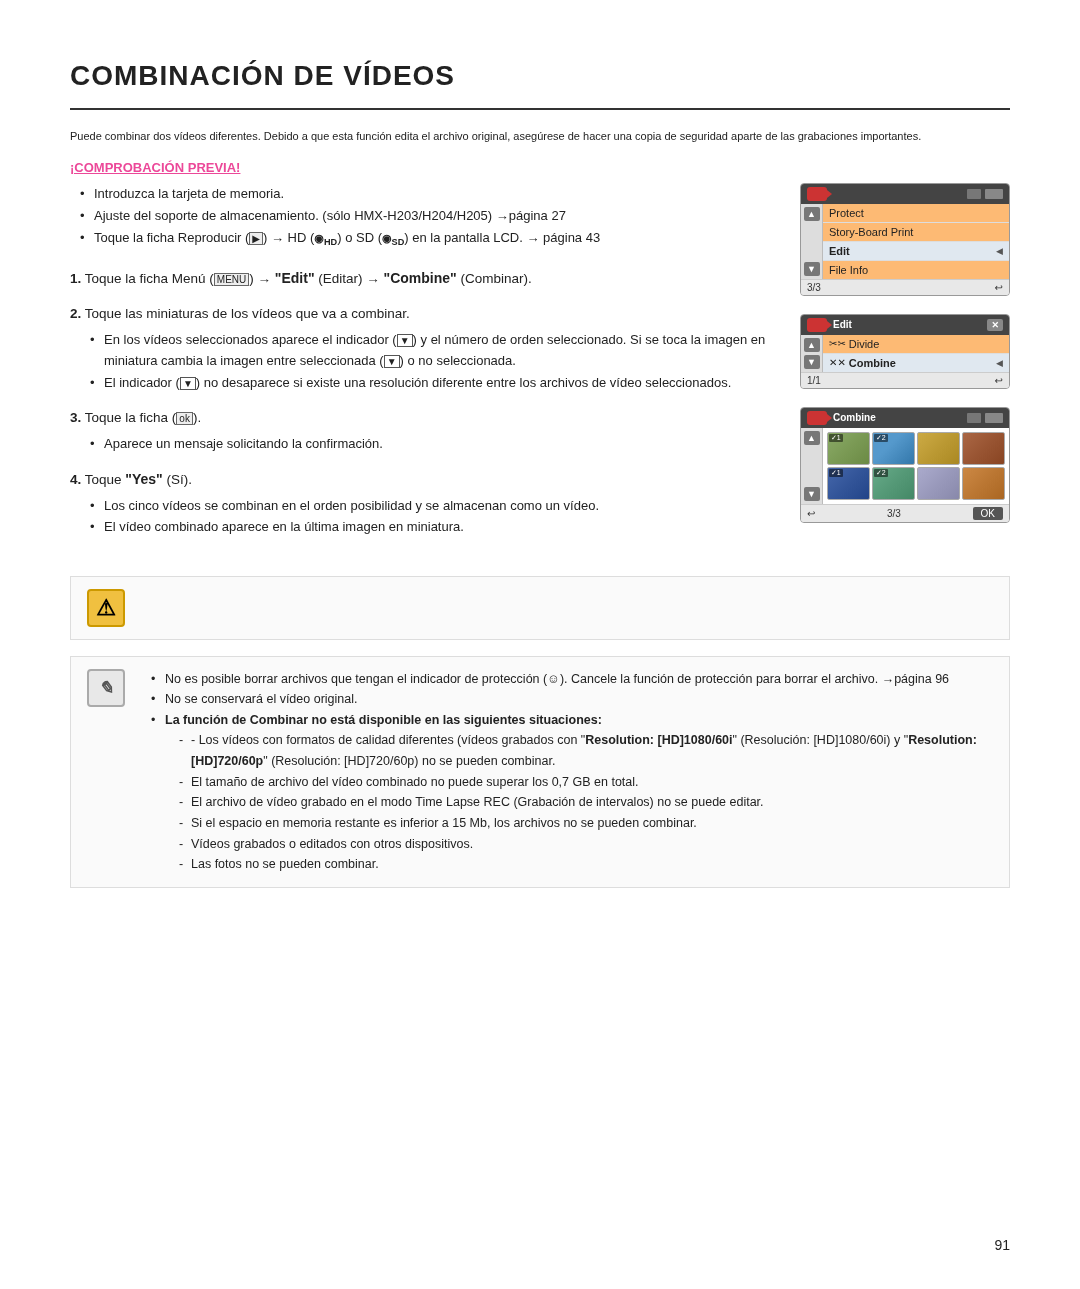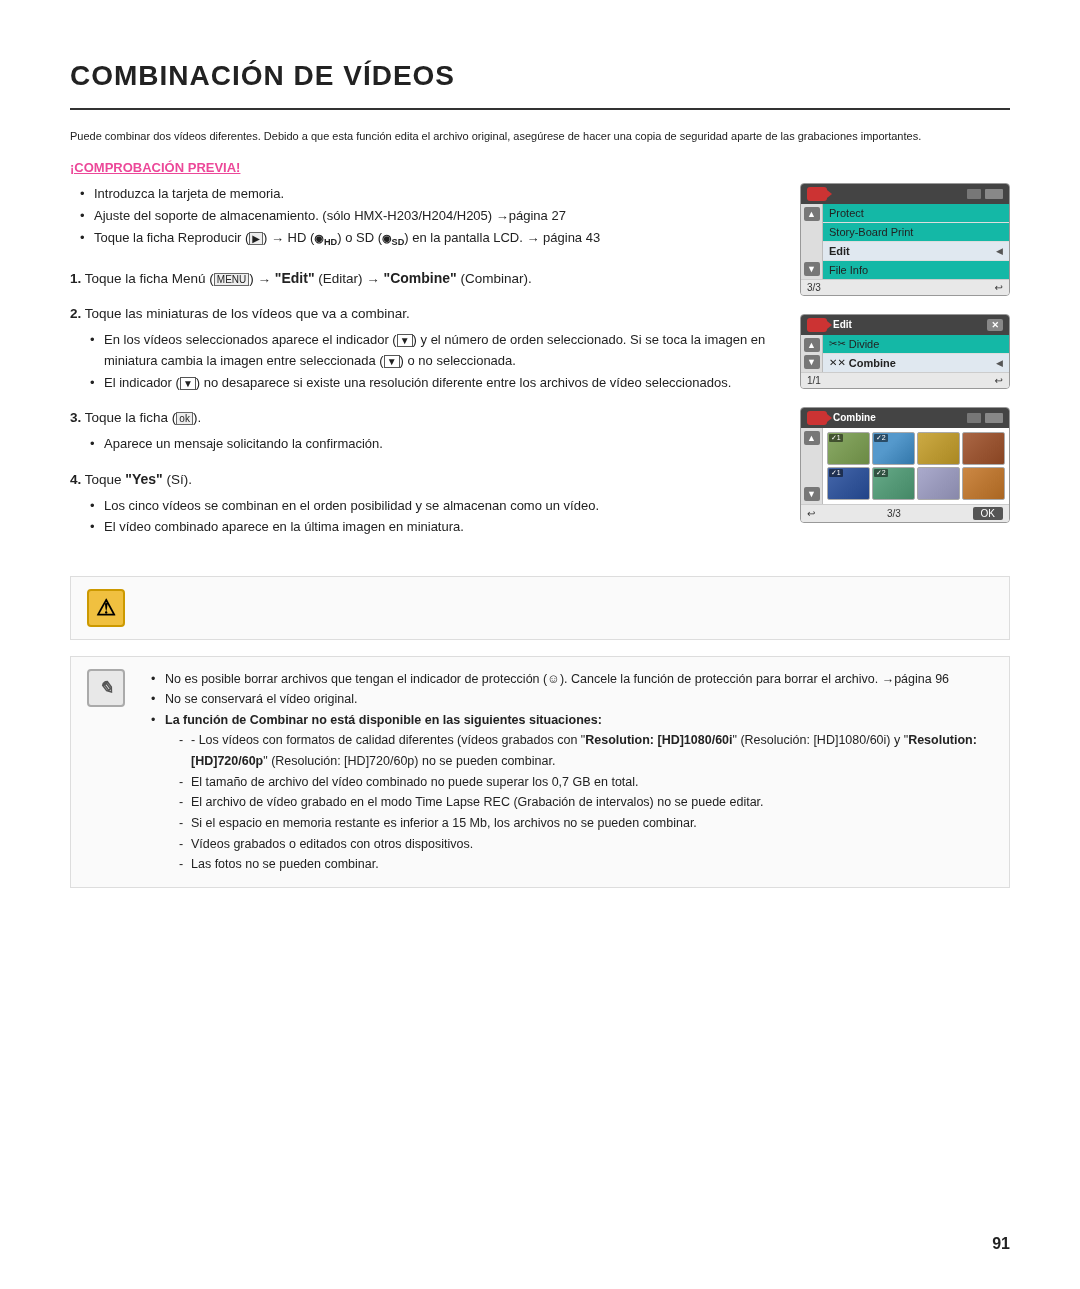--- a/index.html
+++ b/index.html
@@ -126,21 +126,21 @@
       gap: 4px;
       align-items: center;
     }
 
     .panel-row {
       display: flex;
       align-items: center;
       padding: 3px 6px;
       font-size: 11px;
       border-bottom: 1px solid #ddd;
-      background: #14b8a6;
+      background: #fdba74;
       cursor: pointer;
     }
     .panel-row:last-child {
       border-bottom: none;
     }
     .panel-row.selected {
       background: #e0e8f0;
     }
     .panel-row .row-label {
       flex: 1;
@@ -300,22 +300,22 @@
     .box-text .dash-list li::before {
       content: "-";
       position: absolute;
       left: 0;
     }
 
     .page-number {
       position: absolute;
       bottom: 36px;
       right: 70px;
-      font-size: 16px;
-      font-weight: bold;
+      font-size: 14px;
+      font-weight: normal;
     }
 
     .panel-title-row {
       display: flex;
       align-items: center;
       gap: 6px;
     }
     .panel-cam-icon {
       width: 20px;
       height: 14px;

